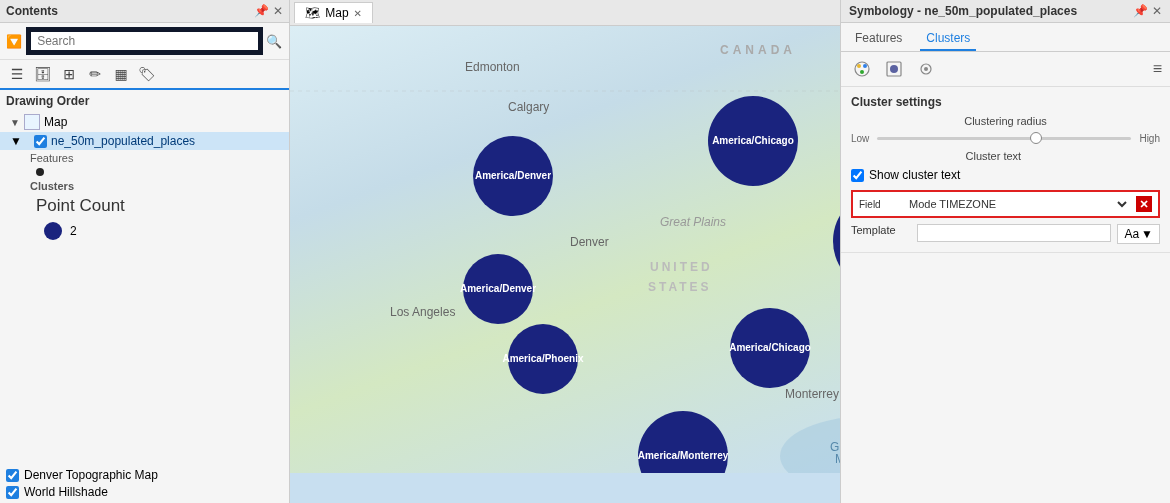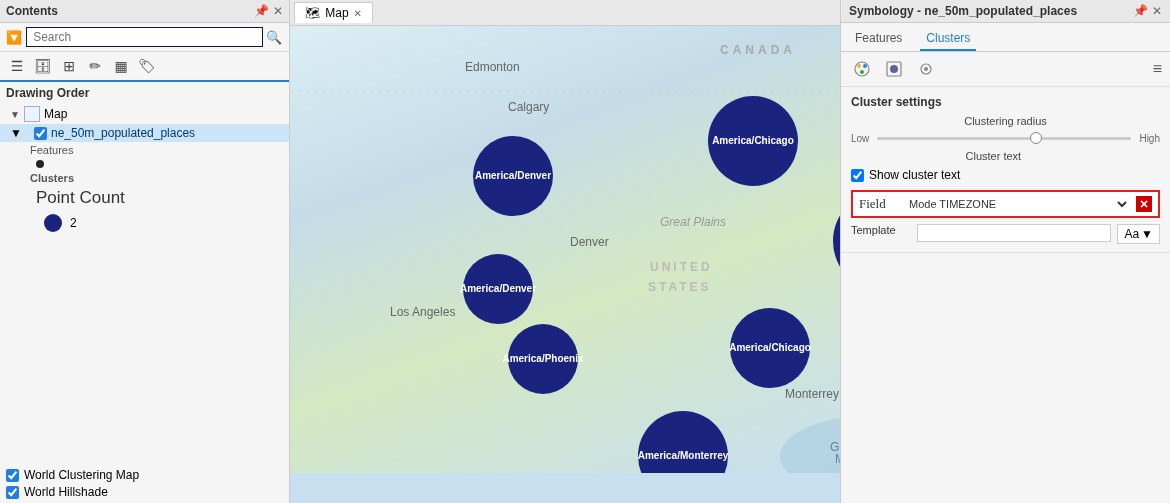--- a/index.html
+++ b/index.html
@@ -41,21 +41,21 @@
       padding: 4px 6px;
       gap: 4px;
       border-bottom: 1px solid #ddd;
     }
     .search-icon-btn {
       color: #555;
       font-size: 13px;
     }
     .search-input {
       flex: 1;
-      border: 1px solid #0f172a;
+      border: 5px solid #0f172a;
       padding: 2px 6px;
       font-size: 12px;
       background: white;
     }
     .toolbar-row {
       display: flex;
       align-items: center;
       padding: 3px 6px;
       gap: 4px;
       border-bottom: 2px solid #1e7fe0;
@@ -373,24 +373,23 @@
     .field-row {
       display: flex;
       align-items: center;
       gap: 6px;
       border: 2px solid #e02020;
       padding: 4px 6px;
       background: white;
       margin-bottom: 6px;
     }
     .field-label {
-      font-size: 13px;
+      font-size: 10px;
       color: #333;
       min-width: 40px;
-      font-family: Liberation Serif, serif;
     }
     .field-select {
       flex: 1;
       border: none;
       background: transparent;
       font-size: 11px;
       color: #333;
       outline: none;
       cursor: pointer;
     }
@@ -485,21 +484,21 @@
   <div class="cluster-bubbles">
     <div class="bubble-row">
       <div class="bubble" style="width:18px;height:18px;"></div>
       <span>2</span>
     </div>
   </div>
 
   <div class="base-layers">
     <div class="base-layer-row">
       <input type="checkbox" class="layer-check" checked="" style="">
-      <span>World Clustering Map</span>
+      <span>Denver Topographic Map</span>
     </div>
     <div class="base-layer-row">
       <input type="checkbox" class="layer-check" checked="" style="">
       <span>World Hillshade</span>
     </div>
   </div>
 </div>
 
 <div class="map-panel">
   <div class="map-tab-bar">

